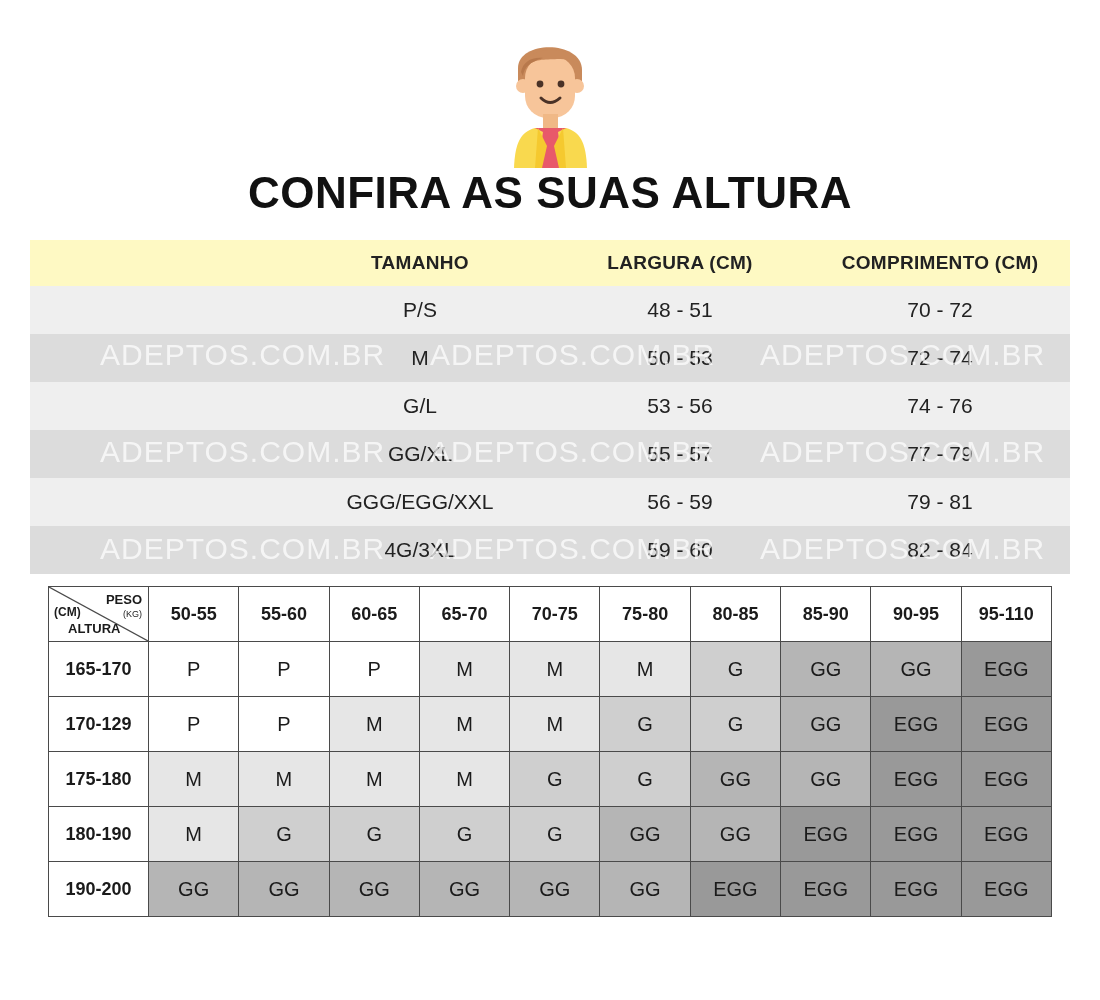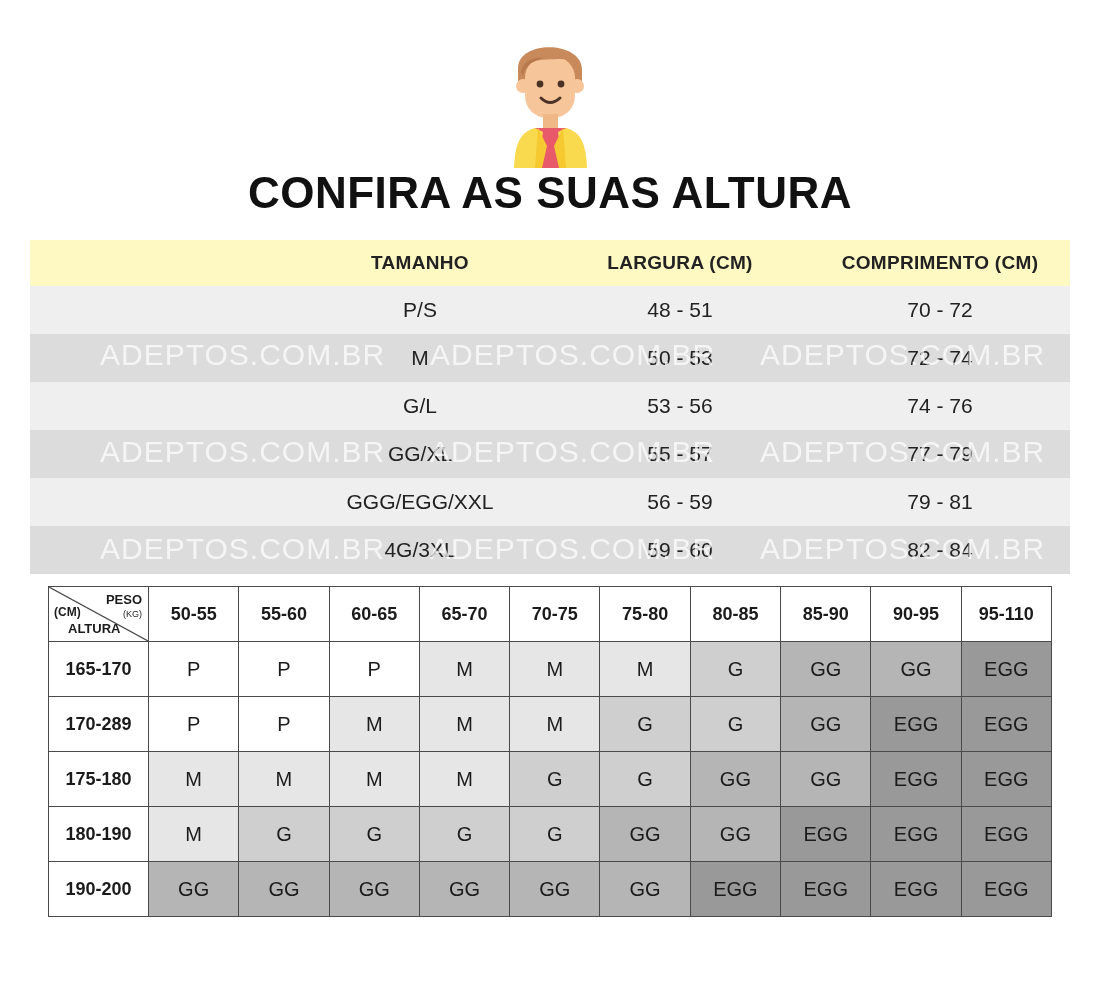--- a/index.html
+++ b/index.html
@@ -268,21 +268,21 @@
             <td style="background: rgb(255, 255, 255);">P</td>
             <td style="background: rgb(230, 230, 230);">M</td>
             <td style="background: rgb(230, 230, 230);">M</td>
             <td style="background: rgb(230, 230, 230);">M</td>
             <td style="background: rgb(207, 207, 207);">G</td>
             <td style="background: rgb(181, 181, 181);">GG</td>
             <td style="background: rgb(181, 181, 181);">GG</td>
             <td style="background: rgb(153, 153, 153);">EGG</td>
           </tr>
           <tr>
-            <td class="rowhead">170-289</td>
+            <td class="rowhead">170-129</td>
             <td style="background: rgb(255, 255, 255);">P</td>
             <td style="background: rgb(255, 255, 255);">P</td>
             <td style="background: rgb(230, 230, 230);">M</td>
             <td style="background: rgb(230, 230, 230);">M</td>
             <td style="background: rgb(230, 230, 230);">M</td>
             <td style="background: rgb(207, 207, 207);">G</td>
             <td style="background: rgb(207, 207, 207);">G</td>
             <td style="background: rgb(181, 181, 181);">GG</td>
             <td style="background: rgb(153, 153, 153);">EGG</td>
             <td style="background: rgb(153, 153, 153);">EGG</td>

